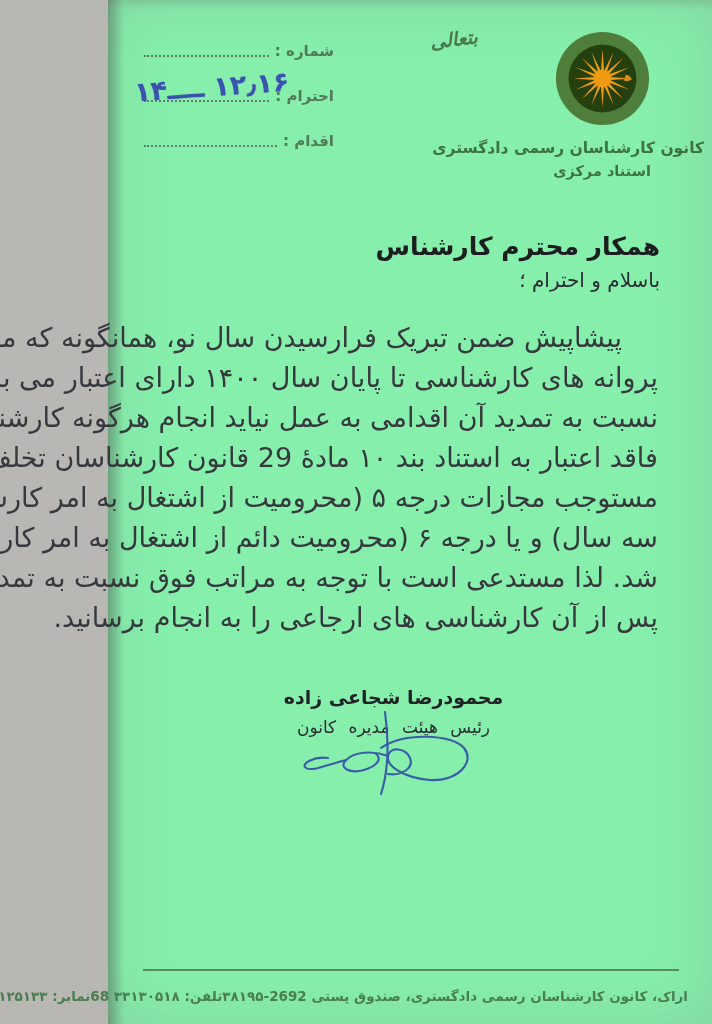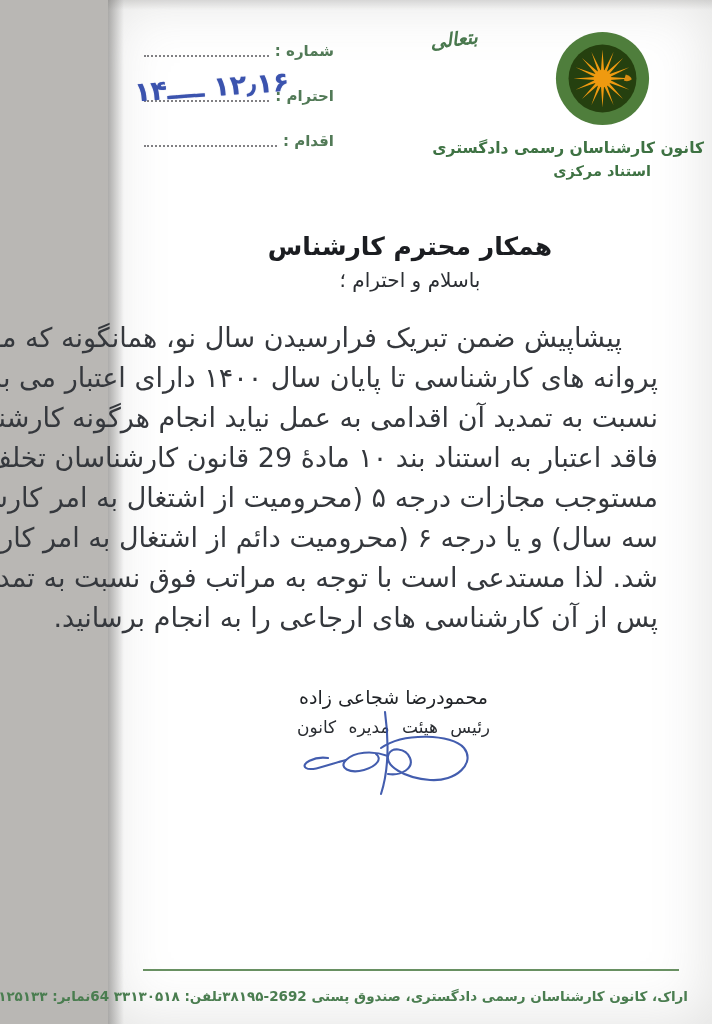--- a/index.html
+++ b/index.html
@@ -5,21 +5,21 @@
   html, body { margin: 0; padding: 0; }
   body {
     width: 712px; height: 1024px;
     background: #b9b7b4;
     font-family: "DejaVu Sans", sans-serif;
     overflow: hidden;
   }
   .page {
     position: relative;
     width: 604px; height: 1024px;
-    background: #ffffff;
+    background: #86efac;
     box-shadow: inset 0 0 60px rgba(120,118,114,0.22);
     direction: rtl;
   }
   .edge-shadow-left {
     position: absolute; left: 0; top: 0; width: 16px; height: 100%;
     background: linear-gradient(to right, rgba(72,70,67,0.40), rgba(72,70,67,0));
     pointer-events: none;
   }
   .edge-shadow-top {
     position: absolute; left: 0; top: 0; width: 100%; height: 10px;
@@ -67,21 +67,21 @@
     margin-top: 10px; color: #3e7243; font-size: 15.5px; font-weight: bold;
     line-height: 1.5; white-space: nowrap;
   }
   .org-province {
     margin-top: 3px; color: #3e7243; font-size: 14.5px; font-weight: bold;
   }
 
   
   .salutation {
     position: absolute; top: 232px; right: 52px; left: 52px;
-    text-align: center;
+    text-align: right;
   }
   .salutation-title {
     font-size: 25px; font-weight: bold; color: #1b1d21; margin: 0;
   }
   .greeting {
     margin-top: 7px; font-size: 20px; color: #2b2e33;
   }
   .letter-body {
     position: absolute; top: 318px; right: 54px; left: 58px;
     direction: rtl;
@@ -91,21 +91,21 @@
     text-align: justify; text-align-last: justify; white-space: nowrap;
   }
   .body-line.first { padding-right: 36px; }
   .body-line.last { text-align-last: right; }
 
   
   .signature-block {
     position: absolute; top: 686px; left: 148px; width: 275px;
     text-align: center;
   }
-  .signer-name { font-size: 19px; font-weight: normal; color: #1f2226; }
+  .signer-name { font-size: 19px; font-weight: bold; color: #1f2226; }
   .signer-title {
     margin-top: 9px; font-size: 17px; color: #2a2d32; word-spacing: 7px;
   }
   .signature-ink {
     position: absolute; top: 22px; left: 28px; pointer-events: none;
   }
 
   
   .footer-rule {
     position: absolute; left: 35px; right: 33px; bottom: 53px;
@@ -180,16 +180,16 @@
         <path d="M97 40 C120 24 168 26 180 40 C192 55 172 74 146 72 C120 70 102 58 104 48 C106 38 122 40 126 50 C130 60 118 68 104 66"></path>
         <path d="M104 48 C88 42 70 44 62 52 C54 60 66 66 80 62 C94 58 98 50 92 46"></path>
         <path d="M62 52 C46 56 28 64 22 60 C16 56 30 48 44 50"></path>
       </g>
     </svg>
   </div>
 
   <div class="footer-rule"></div>
   <div class="footer-line">
     <span>اراک، کانون کارشناسان رسمی دادگستری، صندوق پستی 2692-۳۸۱۹۵</span>
-    <span>تلفن: ۳۳۱۳۰۵۱۸ 64</span>
+    <span>تلفن: ۳۳۱۳۰۵۱۸ 68</span>
     <span>نمابر: ۳۳۱۲۵۱۳۳ ۰۸۶</span>
   </div>
 </div>
 
 </body></html>

